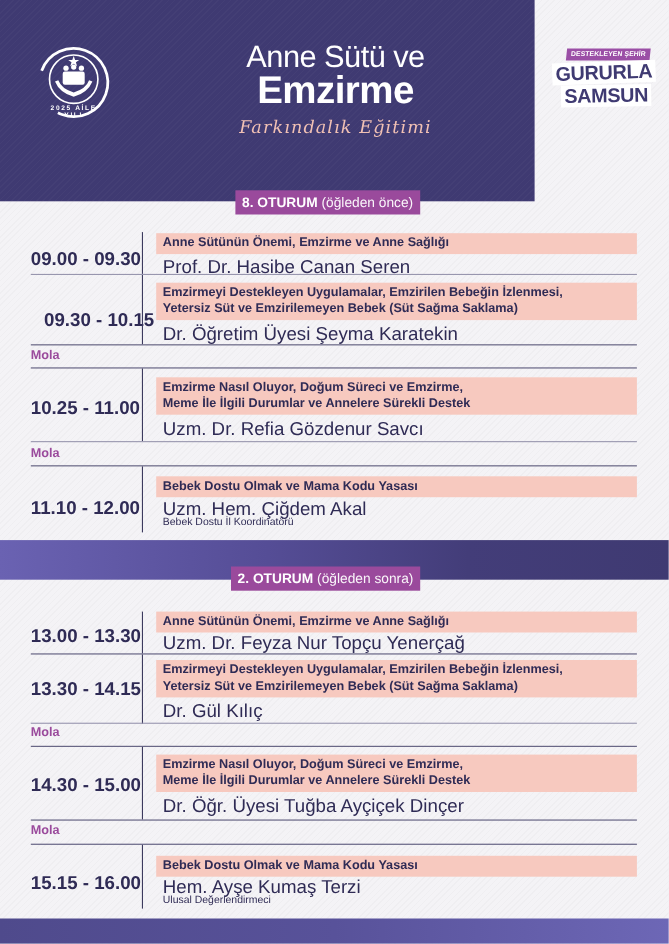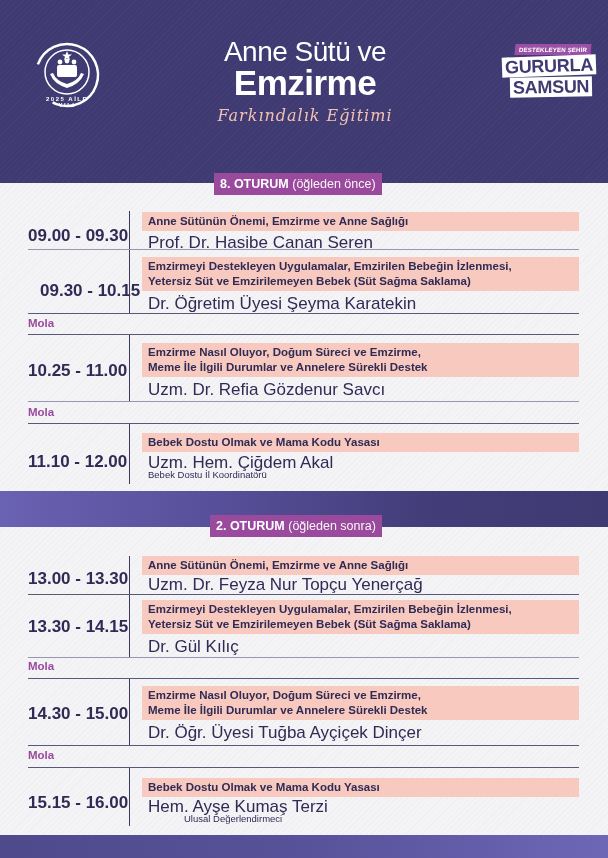--- a/index.html
+++ b/index.html
@@ -9,21 +9,21 @@
     background: #f3f2f5;
     position: relative;
   }
   .page {
     position: relative; width: 608px; height: 858px;
     background-color: #f4f3f6;
     background-image: repeating-linear-gradient(135deg, rgba(0,0,0,0.018) 0 1px, transparent 1px 4px);
   }
   
   .header {
-    position: absolute; left: 0; top: 0; width: 608px; height: 183px;
+    position: absolute; left: 0; top: 0; width: 486px; height: 183px;
     background-color: #3f3a72;
     background-image: repeating-linear-gradient(135deg, rgba(255,255,255,0.025) 0 1px, transparent 1px 4px);
   }
   .logo-left {
     position: absolute; left: 32px; top: 40px; width: 70px; height: 70px;
   }
   .logo-right {
     position: absolute; left: 498px; top: 44px; width: 110px; height: 60px;
   }
   .lr-tag {
@@ -204,17 +204,17 @@
   <div class="hline" style="top:745px;"></div>
 
   <div class="mola" style="top:749px;">Mola</div>
   <div class="hline" style="top:767px;"></div>
 
   <div class="row" style="top:768px;height:58px;">
     <div class="time" style="top:25px;">15.15 - 16.00</div>
     <div class="vline" style="height:58px;"></div>
     <div class="topic" style="top:10px;"><span>Bebek Dostu Olmak ve Mama Kodu Yasası</span></div>
     <div class="speaker" style="top:29px;">Hem. Ayşe Kumaş Terzi</div>
-    <div class="speaker-sub" style="top:45px;margin-left:36px;">Ulusal Değerlendirmeci</div>
+    <div class="speaker-sub" style="top:45px;">Ulusal Değerlendirmeci</div>
   </div>
 
   <div class="band-bottom"></div>
 </div>
 
 </body></html>

